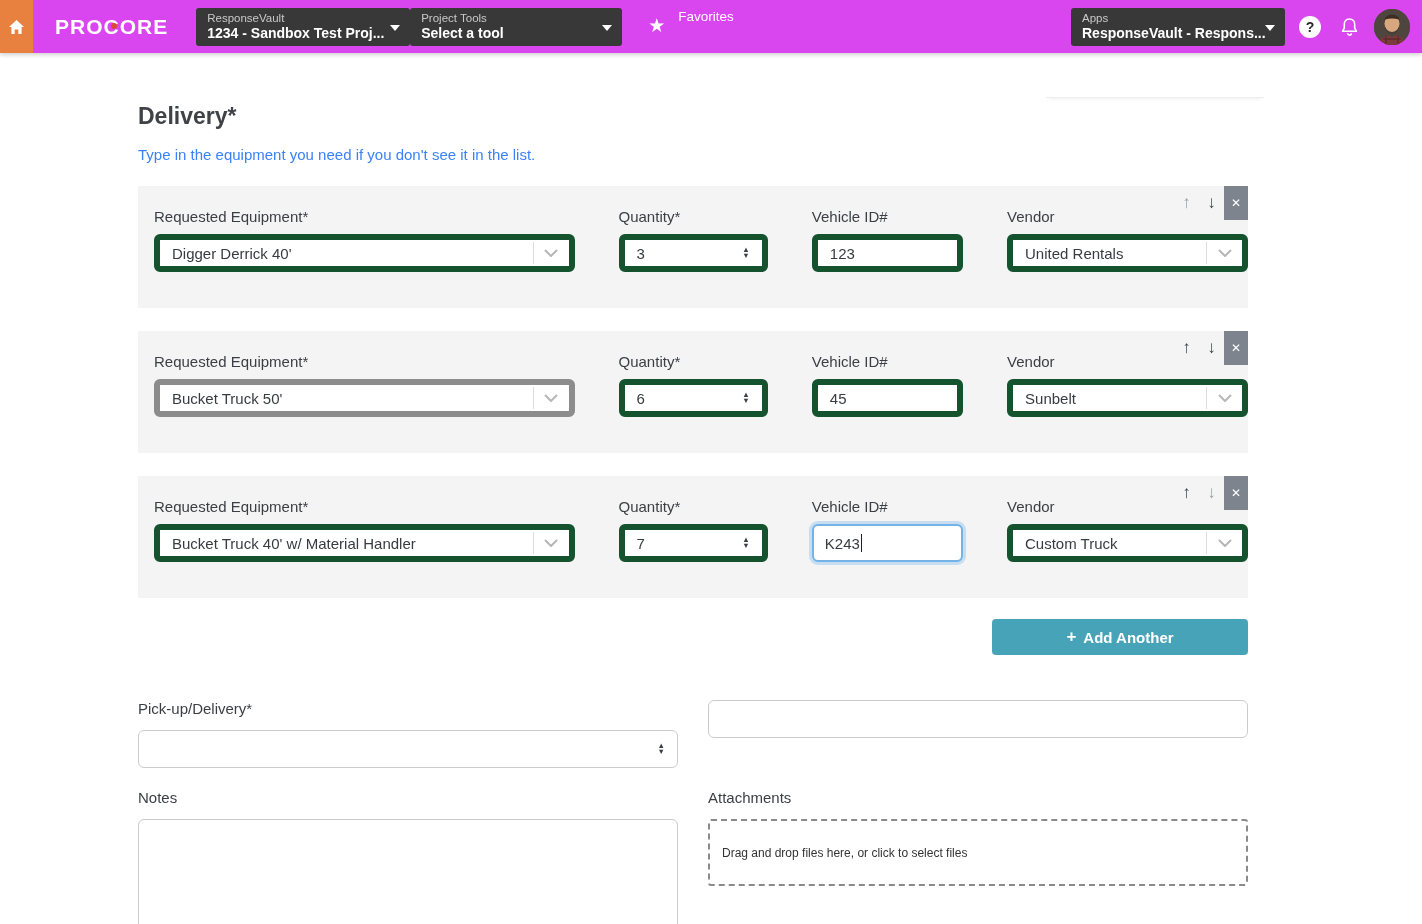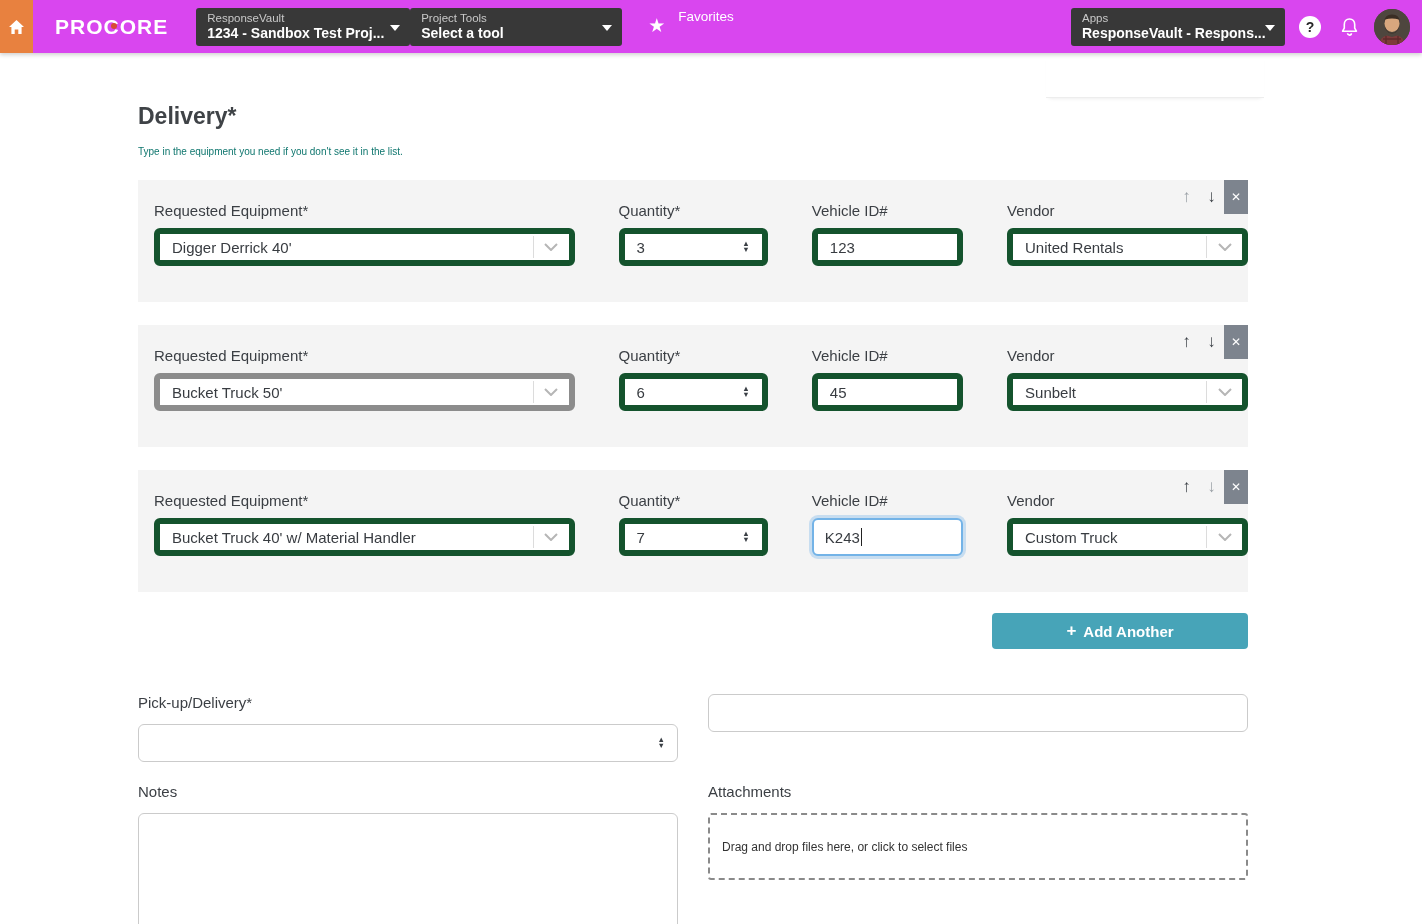--- a/index.html
+++ b/index.html
@@ -31,21 +31,21 @@
   .bell-btn { margin-left:19px; cursor:pointer; flex:none; display:flex; }
   .avatar { margin-left:15px; margin-right:12px; width:36px; height:36px; border-radius:50%; overflow:hidden; cursor:pointer; flex:none; background:#57504a; }
 
   
   .toolbar-edge { position:absolute; left:1046px; top:53px; width:218px; height:45px; background:#fff;
                   border-bottom:1px solid #ededed; box-shadow:0 3px 4px -3px rgba(0,0,0,.10); }
 
   
   .main { padding-left:138px; width:1248px; }
   .h1 { margin-top:50px; font-size:23px; font-weight:600; color:#3f4347; }
-  .subtext { margin-top:16px; font-size:10px; color:#0f766e; }
+  .subtext { margin-top:16px; font-size:15px; color:#3b82f6; }
 
   .eq-card { position:relative; width:1110px; height:122px; background:#f4f4f4; margin-top:23px; padding:22px 0 0 16px; }
   .fields { display:flex; gap:44px; }
   .f-label { display:block; font-size:15px; color:#3b3f44; margin-bottom:9px; }
   .control { height:38px; background:#fff; border:6px solid #14532d; border-radius:6px;
              display:flex; align-items:center; font-size:15px; color:#383c41; }
   .sel { justify-content:space-between; cursor:pointer; }
   .sel .sel-text { padding-left:12px; white-space:nowrap; }
   .sel .sel-right { display:flex; align-items:center; height:100%; }
   .sel .divider { width:1px; height:22px; background:#dcdcdc; }

